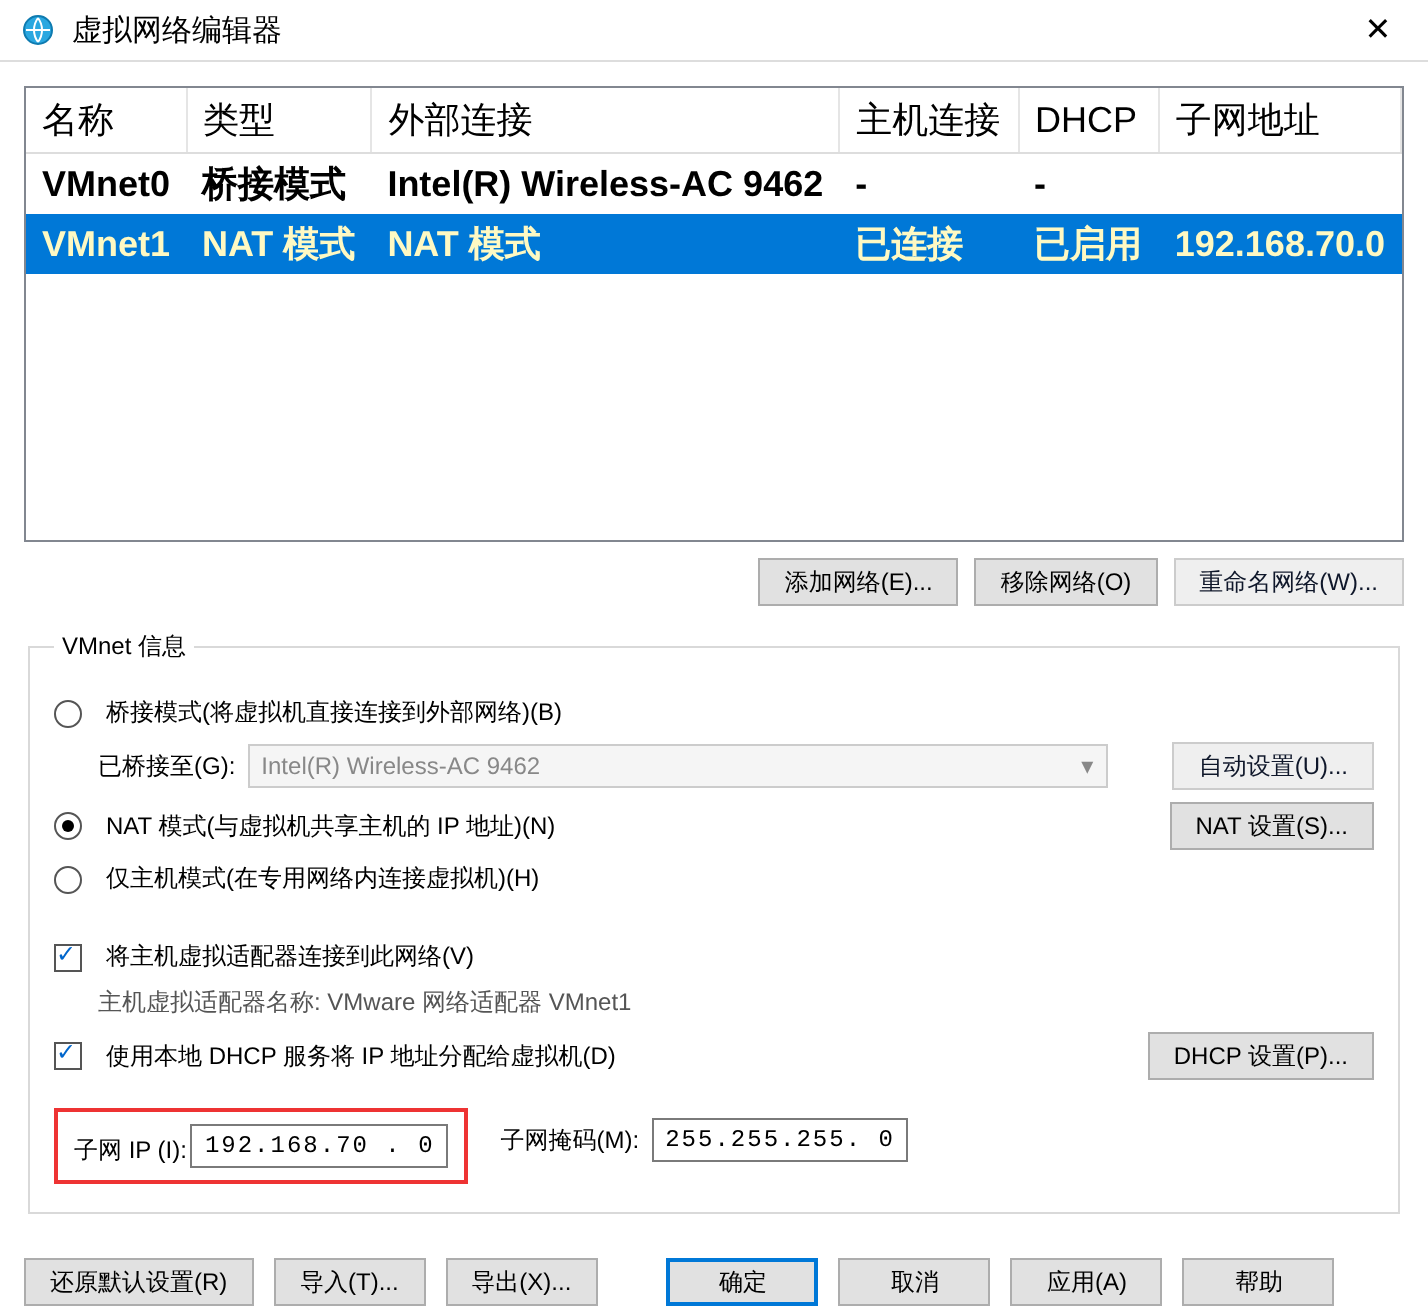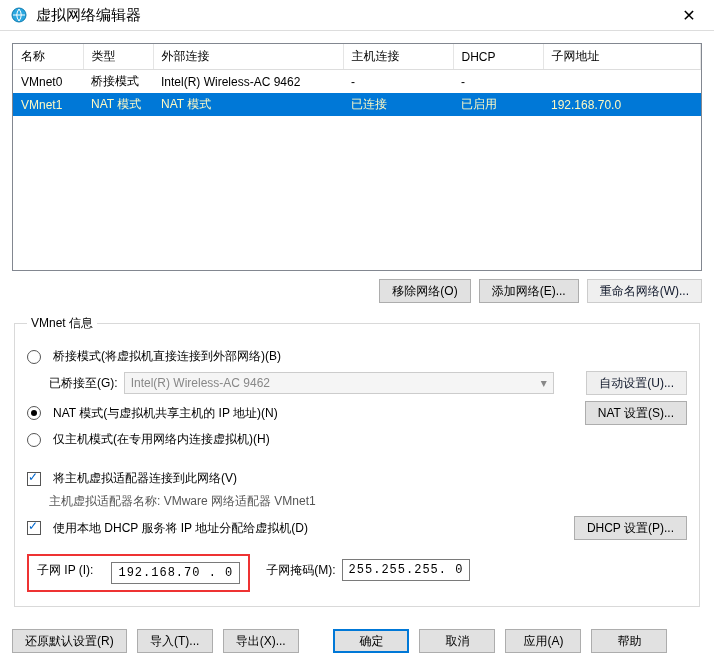--- a/index.html
+++ b/index.html
@@ -40,34 +40,35 @@
   }
   .table-wrap {
     border:1px solid #828790;
     height: 228px;
     overflow:hidden;
     background:#fff;
   }
   table {
     width:100%;
     border-collapse:collapse;
-    font-size:12px;
+    font-size:18px;
   }
   thead th {
     text-align:left;
     font-weight:normal;
     padding:4px 8px;
     border-right:1px solid #e5e5e5;
     border-bottom:1px solid #ddd;
     background:#fff;
     white-space:nowrap;
   }
   tbody td {
     padding:3px 8px;
     white-space:nowrap;
+    font-weight:bold;
   }
   tbody tr.selected td {
     background:#0078d7;
     color:#fef9c3;
   }
   .mid-buttons {
     margin-top:8px;
     display:flex;
     justify-content:flex-end;
     gap:8px;
@@ -158,22 +159,22 @@
     font-family: Liberation Mono, monospace;
     font-size:12px;
     display:inline-flex;
     align-items:center;
     background:#fff;
     min-width:120px;
     letter-spacing:1px;
   }
   .subnet-row {
     display:flex;
-    align-items:flex-start;
-    gap:18px;
+    align-items:flex-end;
+    gap:2px;
     margin-top:6px;
     border:2px solid #e33;
     padding:6px 8px;
     width:fit-content;
   }
   .footer {
     display:flex;
     gap:10px;
     padding:10px 12px;
     justify-content:flex-start;
@@ -229,22 +230,22 @@
           <td>NAT 模式</td>
           <td>已连接</td>
           <td>已启用</td>
           <td>192.168.70.0</td>
         </tr>
       </tbody>
     </table>
   </div>
 
   <div class="mid-buttons">
+    <span class="btn">添加网络(E)...</span>
     <span class="btn">移除网络(O)</span>
-    <span class="btn">添加网络(E)...</span>
     <span class="btn disabled">重命名网络(W)...</span>
   </div>
 
   <fieldset class="group">
     <legend>VMnet 信息</legend>
 
     <div class="row">
       <input type="radio" class="radio" name="mode" style="">
       <span>桥接模式(将虚拟机直接连接到外部网络)(B)</span>
     </div>

